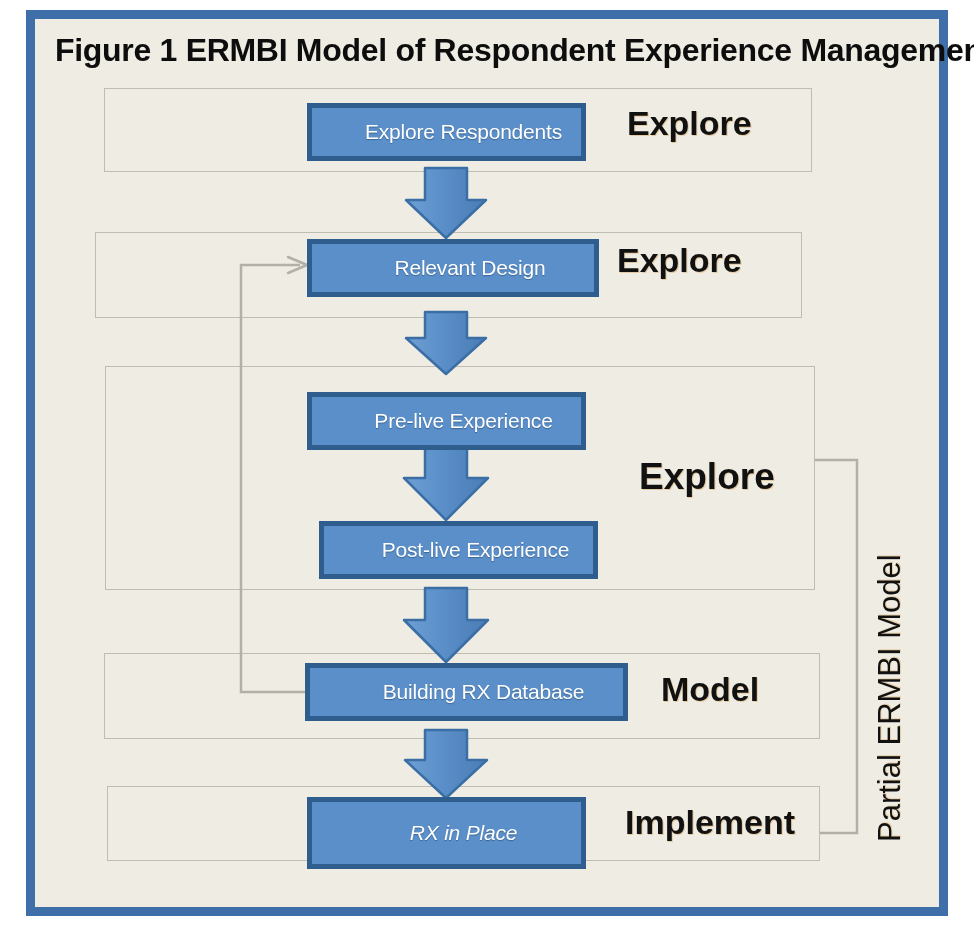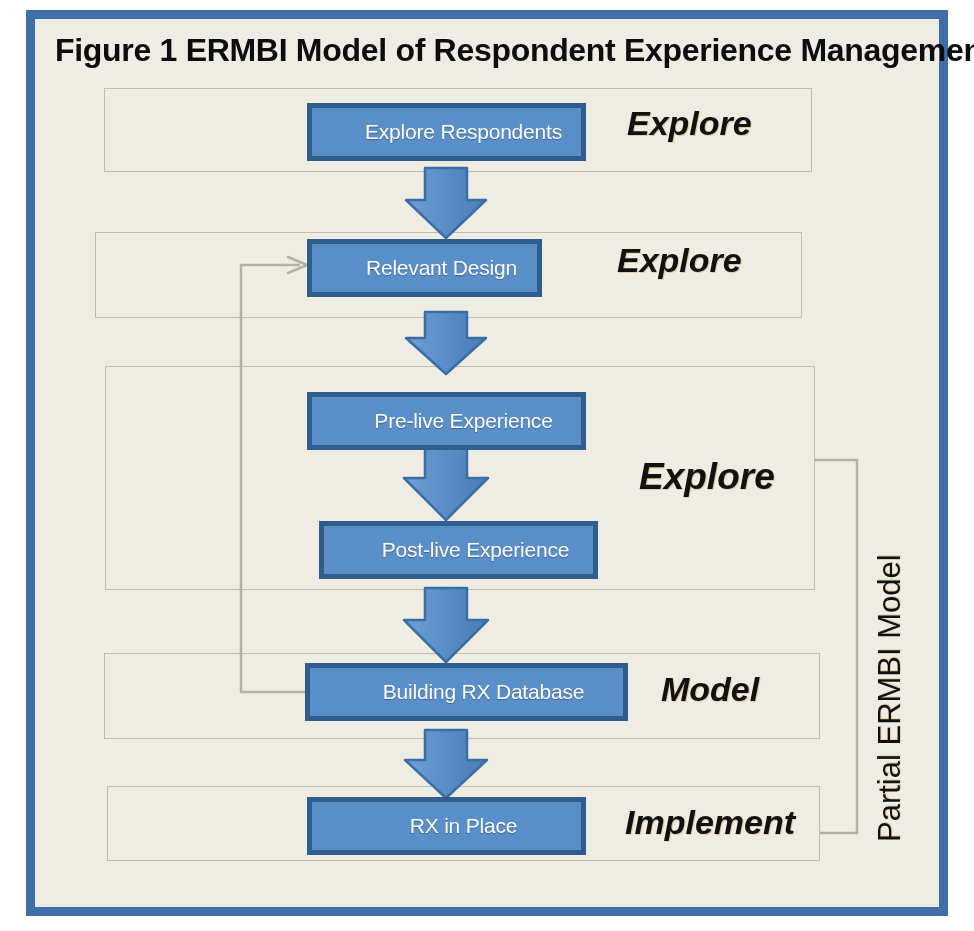--- a/index.html
+++ b/index.html
@@ -46,21 +46,20 @@
   
   .band {
     position: absolute;
     border: 1.5px solid #BFBCB2;
     background: transparent;
     box-sizing: border-box;
   }
   
   .stage-label {
     position: absolute;
-    font-style: italic;
     font-weight: bold;
     color: #111111;
     font-family: "Liberation Sans", sans-serif;
     white-space: nowrap;
     text-shadow: 1px 1px 0 rgba(210,140,40,0.35);
   }
   
   .node {
     position: absolute;
     box-sizing: border-box;
@@ -150,37 +149,37 @@
 
     <g>
       <path d="M 815 460 L 857 460 L 857 833 L 820 833" fill="none" stroke="#B3B0A8" stroke-width="2.5"></path>
     </g>
   </svg>
 
   <div class="node" style="left:307px; top:103px; width:279px; height:58px;">
     <span class="node-label">Explore Respondents</span>
   </div>
 
-  <div class="node" style="left:307px; top:239px; width:235px; height:58px;">
+  <div class="node" style="left:307px; top:239px; width:292px; height:58px;">
     <span class="node-label">Relevant Design</span>
   </div>
 
   <div class="node" style="left:307px; top:392px; width:279px; height:58px;">
     <span class="node-label">Pre-live Experience</span>
   </div>
 
   <div class="node" style="left:307px; top:521px; width:279px; height:58px;margin-left:12px;">
     <span class="node-label">Post-live Experience</span>
   </div>
 
   <div class="node" style="left:305px; top:663px; width:323px; height:58px;">
     <span class="node-label">Building RX Database</span>
   </div>
 
-  <div class="node" style="left:307px; top:797px; width:279px; height:58px;">
+  <div class="node" style="left:307px; top:797px; width:279px; height:72px;font-style:italic;">
     <span class="node-label">RX in Place</span>
   </div>
 
   <div class="stage-label" style="left:627px; top:104px; font-size:34px;">Explore</div>
 
   <div class="stage-label" style="left:617px; top:241px; font-size:34px;">Explore</div>
 
   <div class="stage-label" style="left:639px; top:456px; font-size:37px;">Explore</div>
 
   <div class="stage-label" style="left:661px; top:670px; font-size:34px;">Model</div>

